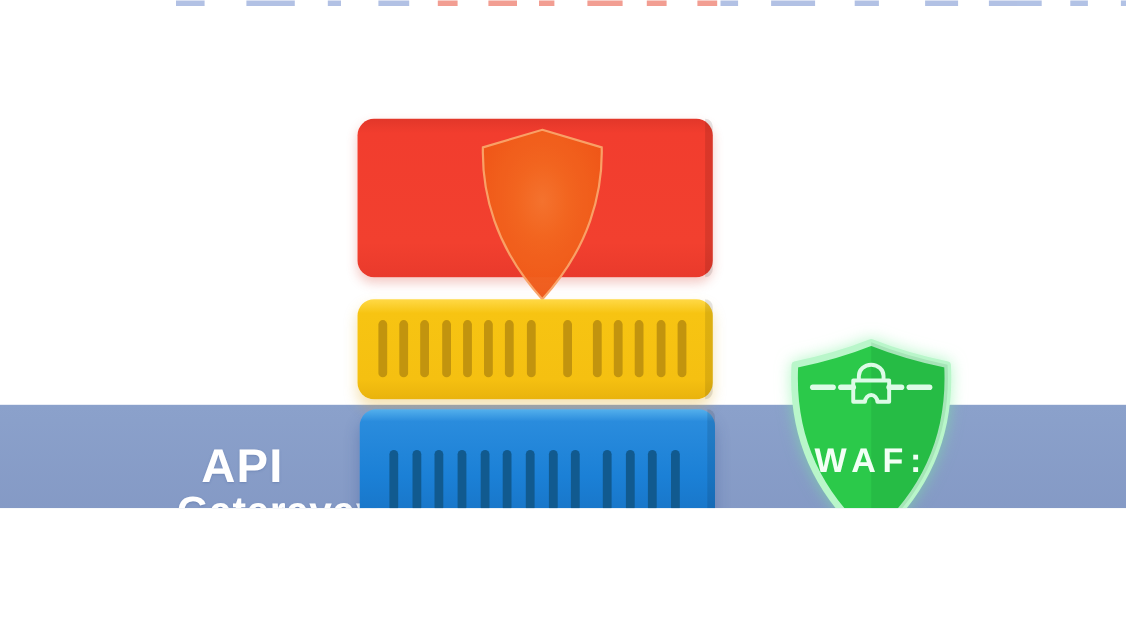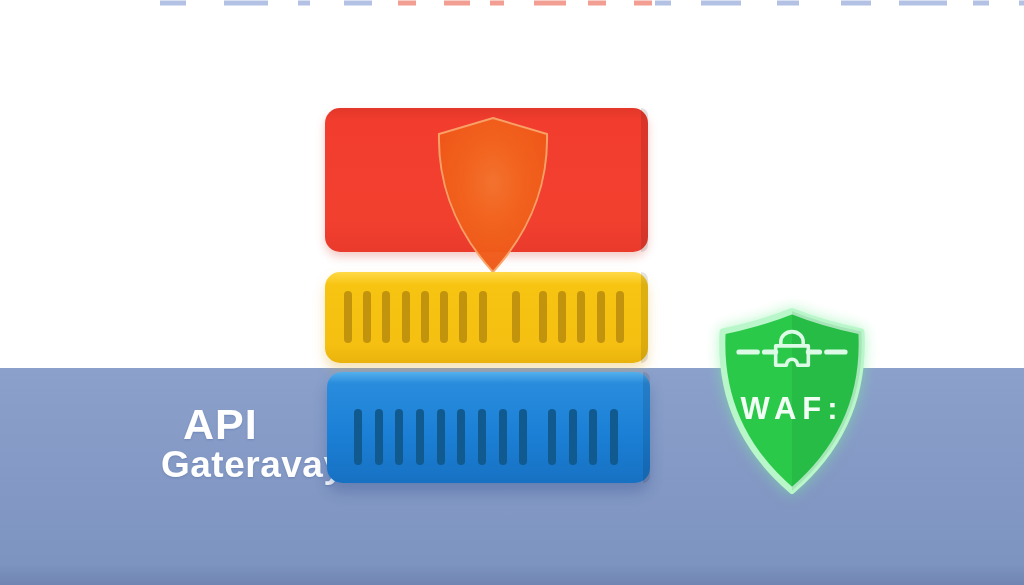--- a/index.html
+++ b/index.html
@@ -1,17 +1,17 @@
 <!DOCTYPE html>
 <html style="--c-bg_top: #ffffff; --c-bg_bottom: #8398c4; --c-red_block: #f23d2e; --c-orange_shield_fill: #f15a1a; --c-orange_shield_stroke: #f9a469; --c-yellow_block: #f7c412; --c-yellow_slot: #c2940e; --c-blue_block: #1b80d6; --c-blue_slot: #115a8f; --c-green_shield: #2bc94a; --c-green_shield_border: #b9f6ca; --c-shield_text: #f2fff5; --c-label_text: #ffffff; --c-top_dash_blue: #7490cf; --c-top_dash_red: #ea5f4b;"><head>
 <meta charset="utf-8">
 <style>
   html,body{margin:0;padding:0;}
   #canvas{
-    position:relative;width:1024px;height:585px;overflow:hidden;
+    position:relative;width:1024px;height:462px;overflow:hidden;
     background:var(--c-bg_top,#ffffff);
     font-family:"Liberation Sans",sans-serif;
   }
   
   .bottom-band{
     position:absolute;left:0;top:368px;width:1024px;height:217px;
     background:linear-gradient(180deg,#8ba1cb 0%,var(--c-bg_bottom,#8398c4) 55%,#7e94c0 90%,#7085b1 100%);
   }
   .top-dashes{position:absolute;left:0;top:0;width:1024px;height:8px;}
   
@@ -47,21 +47,21 @@
   .slots-yellow .slot:nth-child(9){margin-right:8px;}
   .slots-blue .slot:nth-child(9){margin-right:8px;}
   
   .orange-shield{position:absolute;left:433px;top:113px;width:120px;height:164px;}
   
   .waf-shield{
     position:absolute;left:708px;top:301px;width:168px;height:200px;
     filter:drop-shadow(0 0 7px rgba(120,240,155,0.55));
   }
   .waf-text{
-    position:absolute;left:710px;top:391px;width:164px;text-align:center;
+    position:absolute;left:710px;top:401px;width:164px;text-align:center;
     font-size:31px;font-weight:bold;letter-spacing:6px;
     color:var(--c-shield_text,#f2fff5);
   }
   
   .api-line1{
     position:absolute;left:183px;top:400px;
     font-size:43px;font-weight:bold;color:var(--c-label_text,#ffffff);
     letter-spacing:1px;text-shadow:0 1px 2px rgba(70,95,150,0.35);
   }
   .api-line2{

